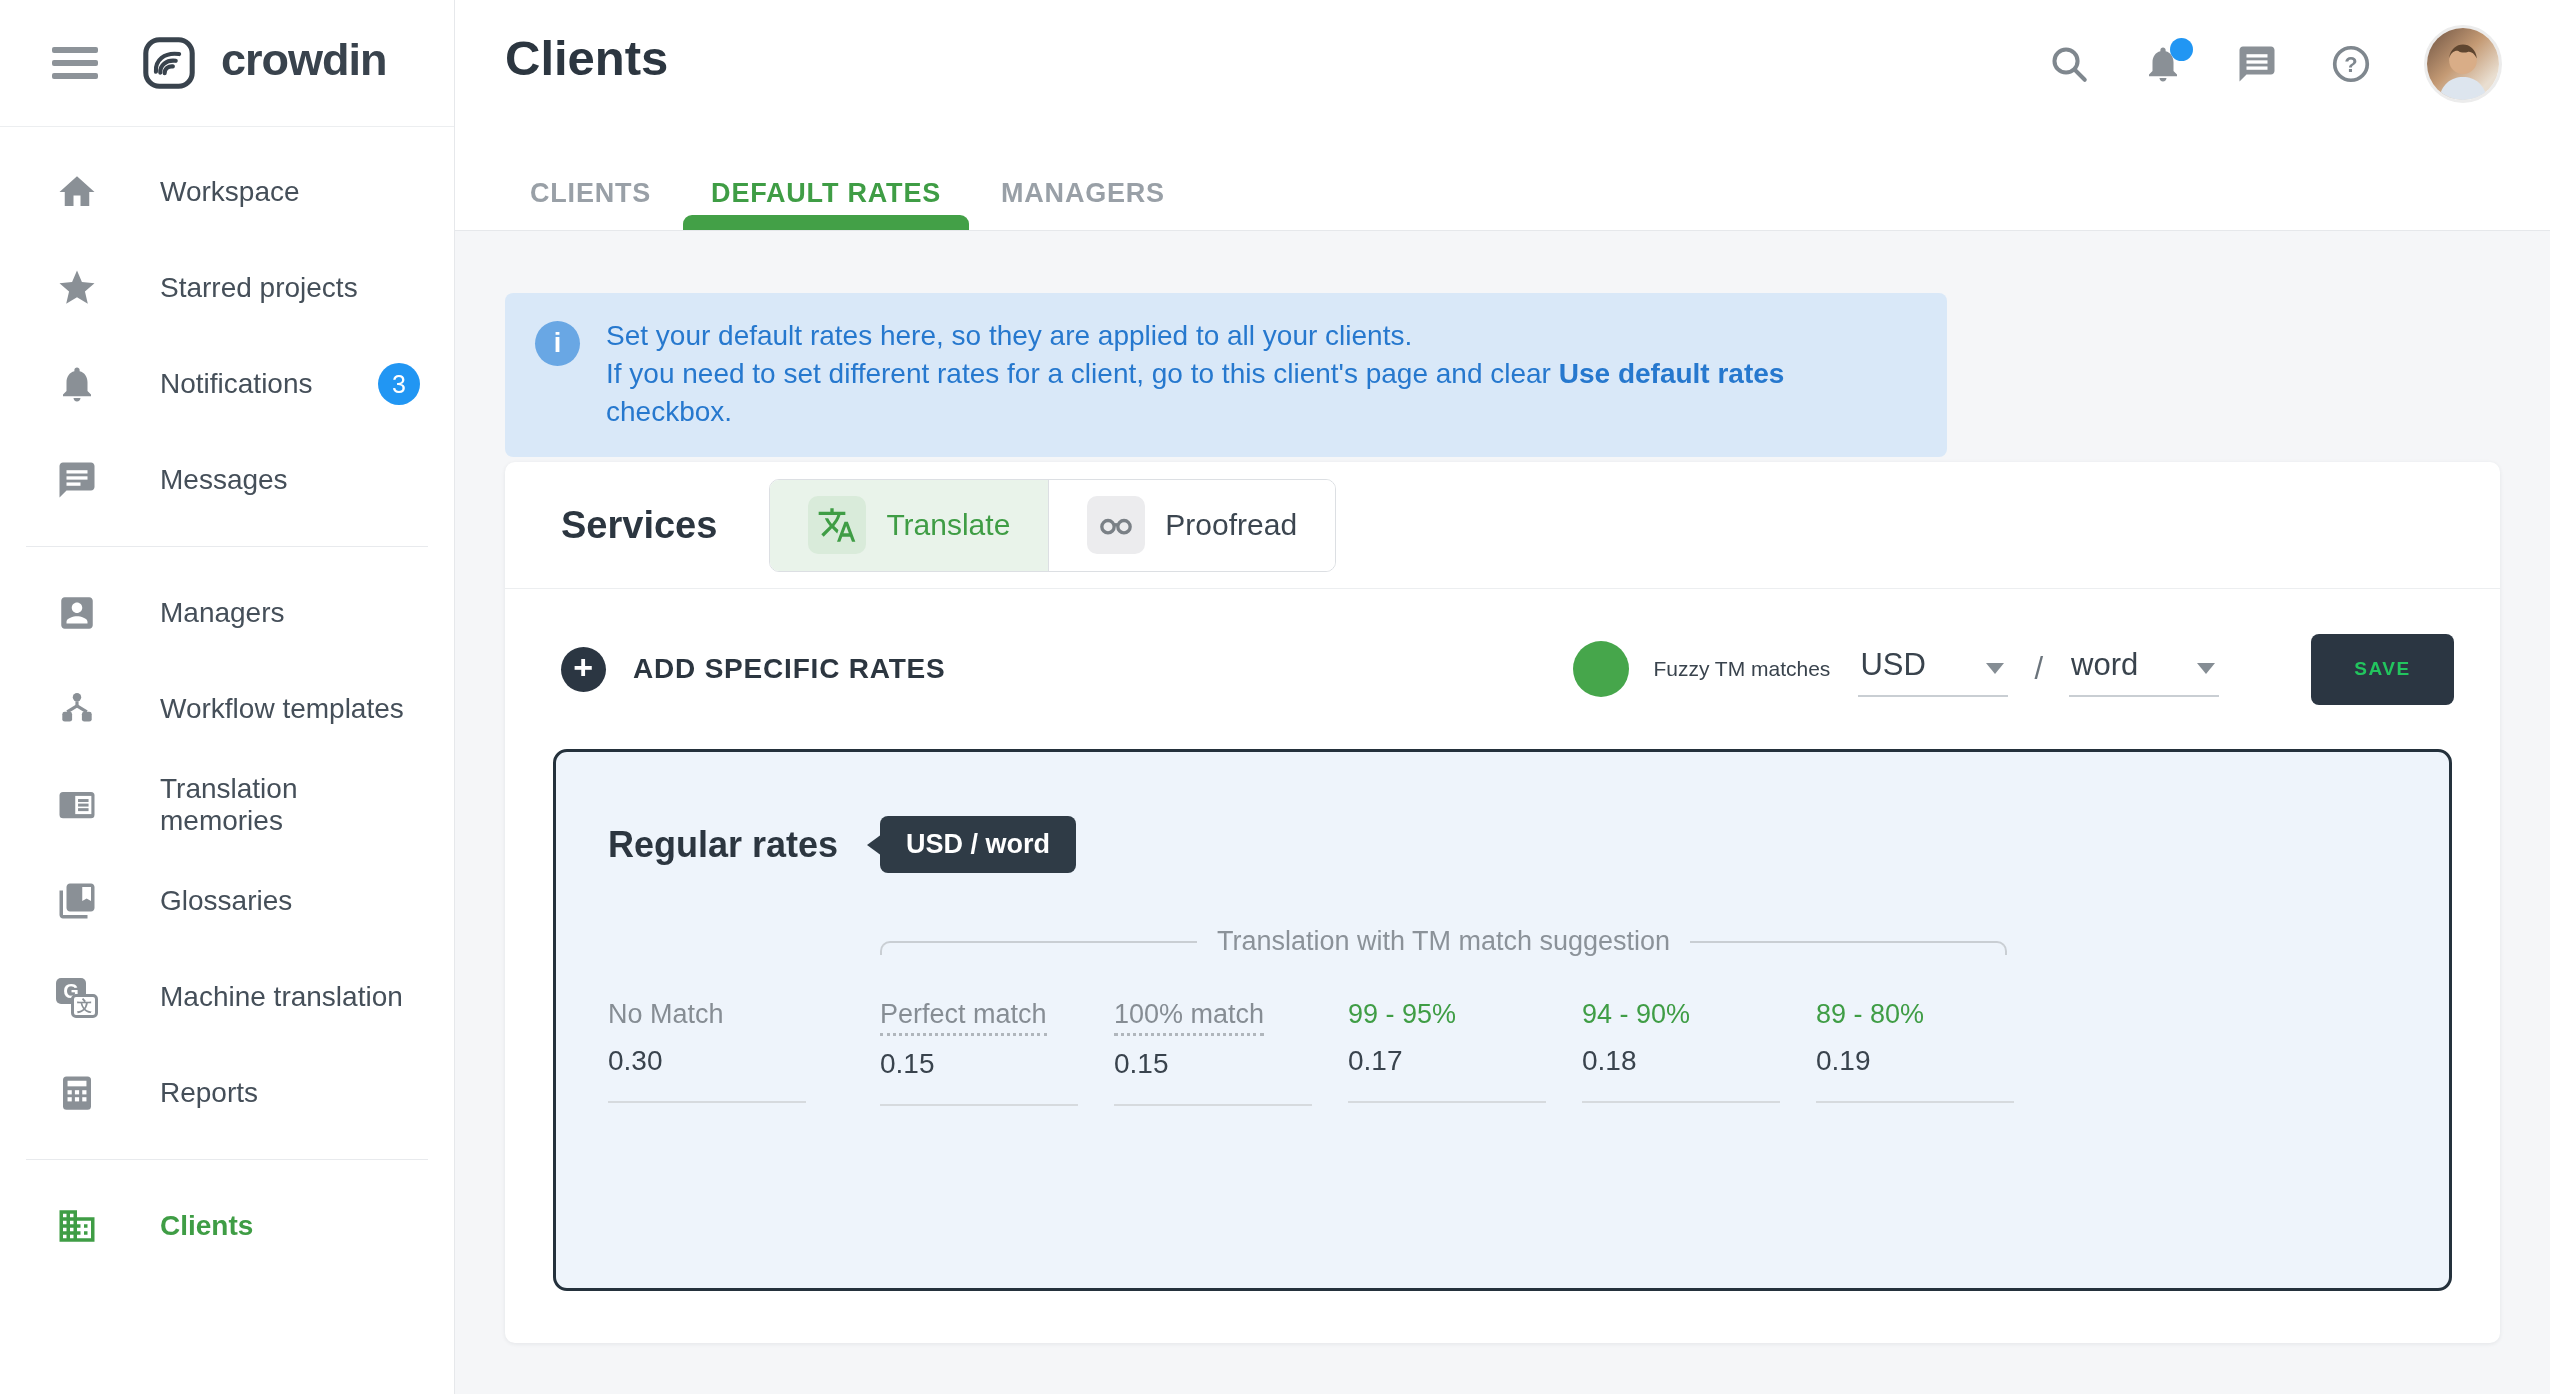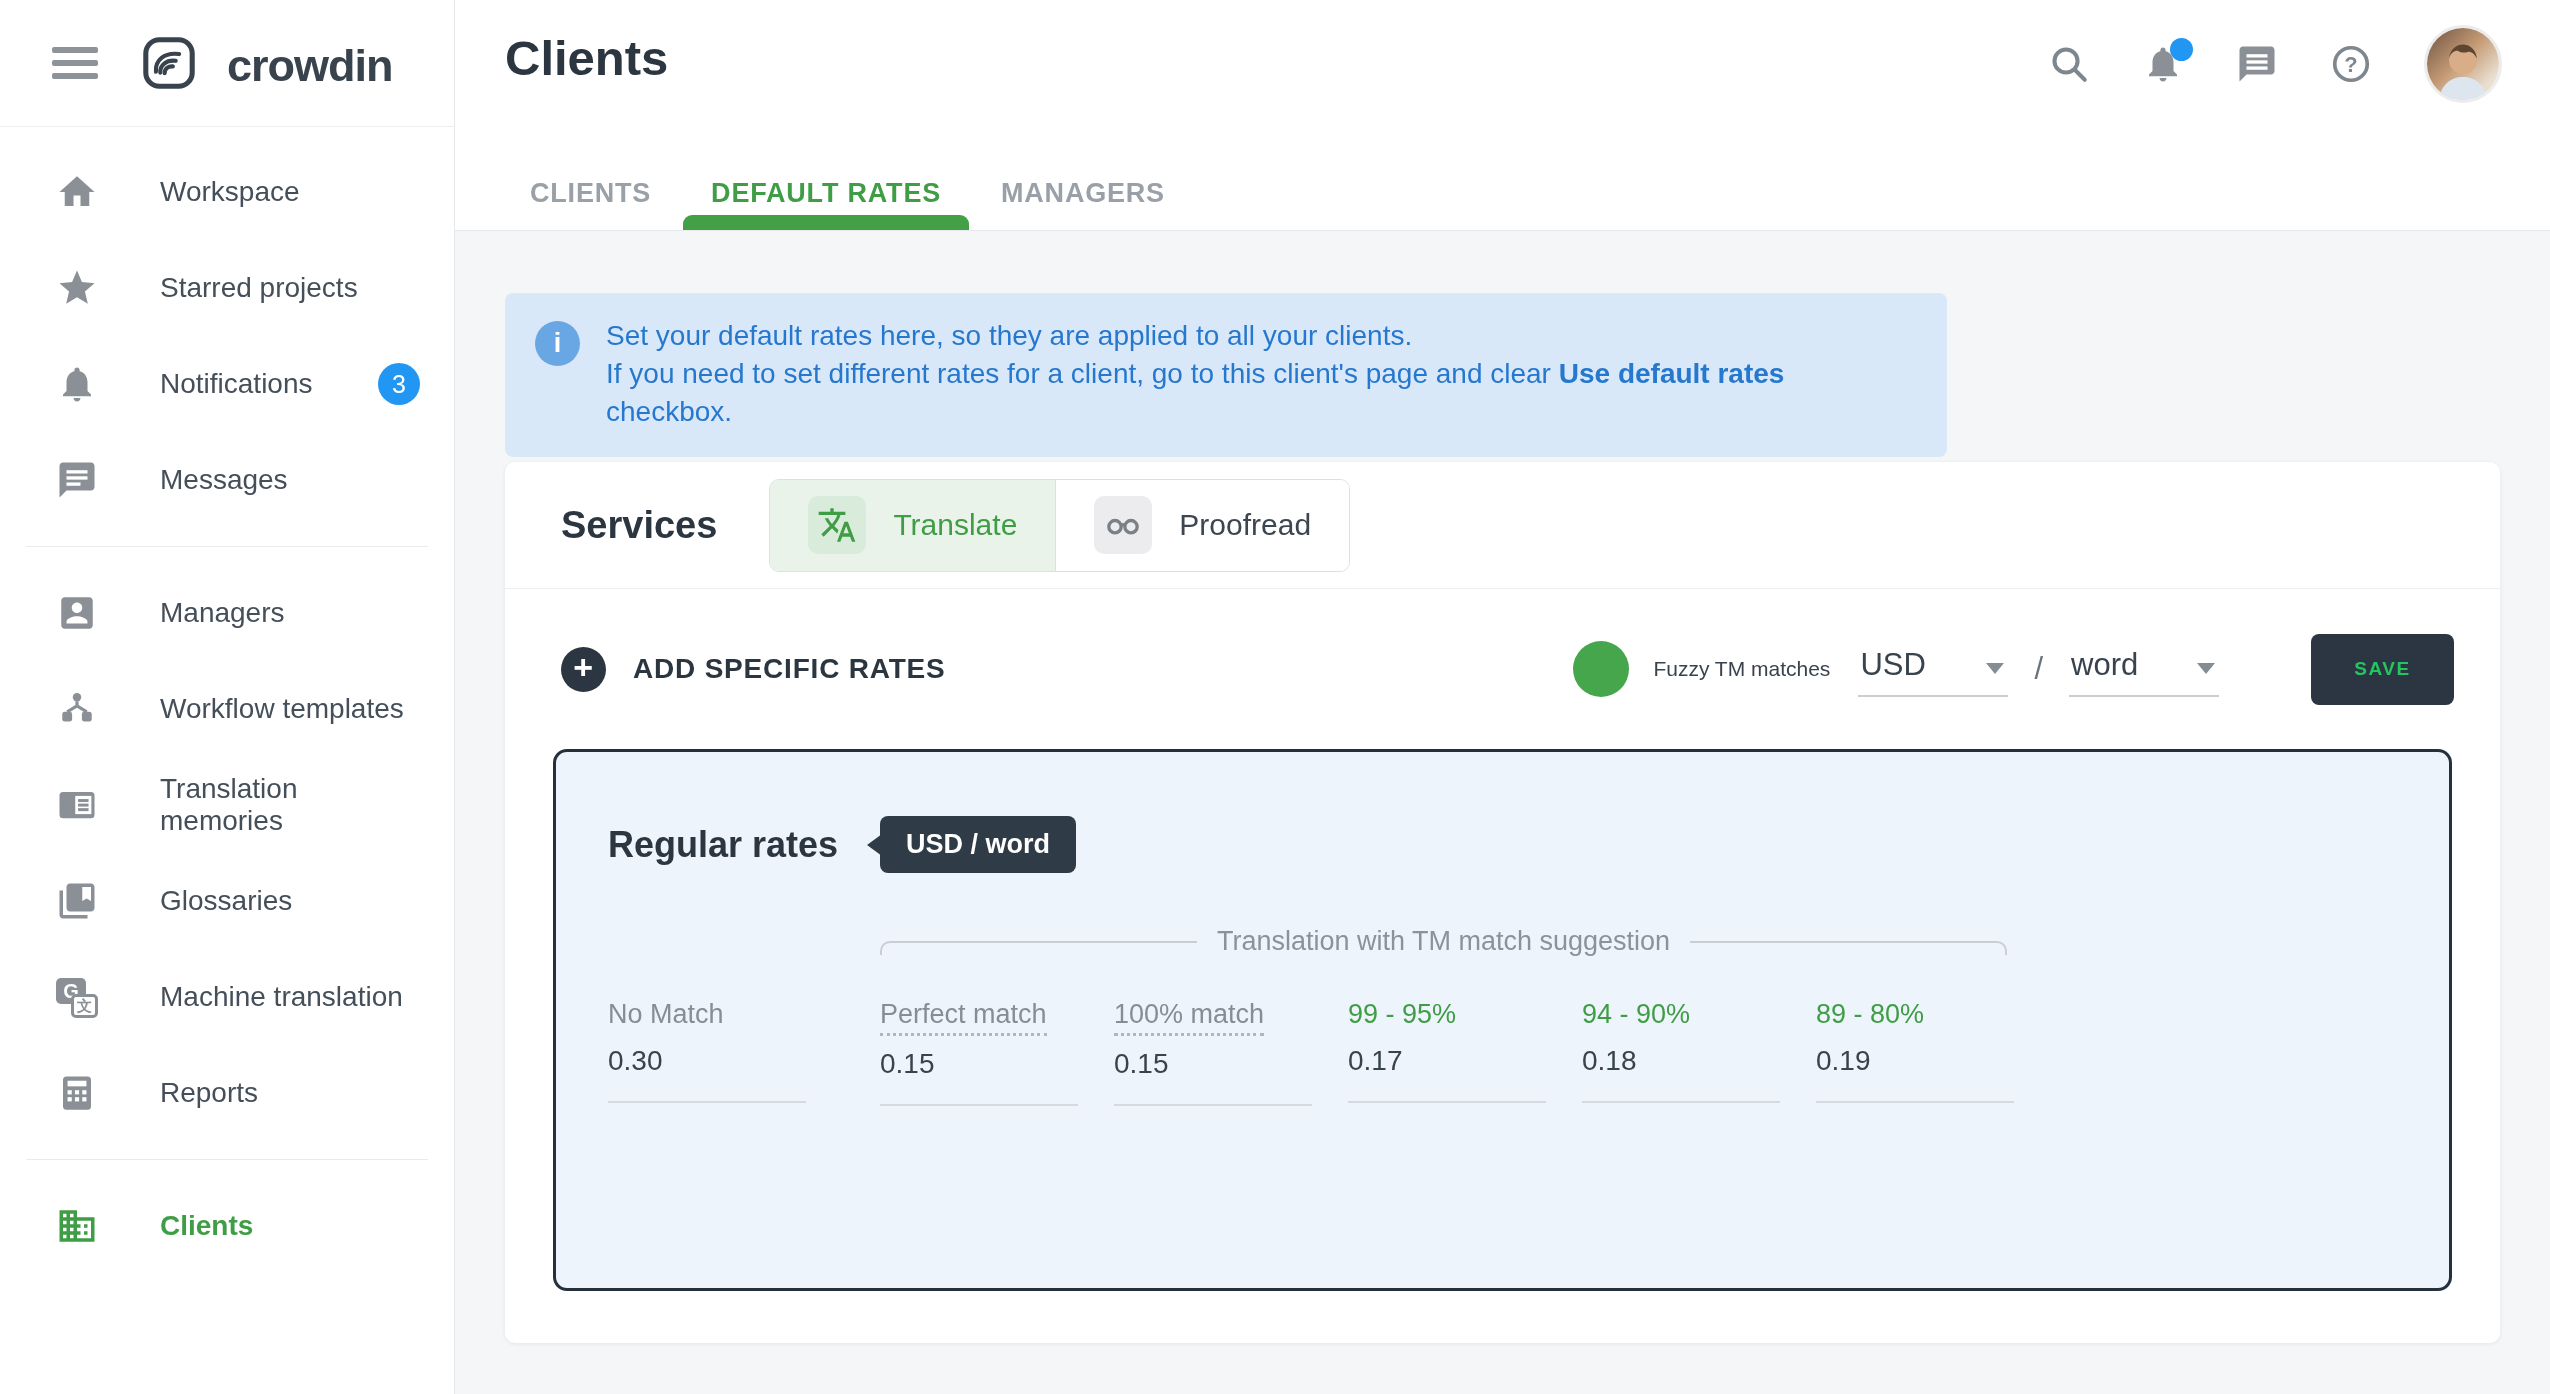--- a/index.html
+++ b/index.html
@@ -10,21 +10,21 @@
   }
   svg { display:block; }
 
   
   .sidebar { position:absolute; left:0; top:0; width:455px; height:1394px;
     background:#fff; border-right:1px solid #e6e8eb; }
   .sidebar-top { height:127px; display:flex; align-items:center;
     padding-left:52px; border-bottom:1px solid #eceef0; }
   .hamburger { width:46px; cursor:pointer; margin-right:42px; }
   .hamburger span { display:block; height:6px; background:#8d9399; border-radius:2px; margin:7px 0; }
-  .logo { display:flex; align-items:flex-end; gap:29px; cursor:pointer; }
+  .logo { display:flex; align-items:flex-start; gap:23px; cursor:pointer; }
   .logo-text { font-size:45px; font-weight:bold; color:#39434d; letter-spacing:-1px; }
   .nav { padding-top:17px; }
   .nav-item { height:96px; display:flex; align-items:center; padding:0 34px 0 56px; cursor:pointer; }
   .nav-icon { width:42px; height:42px; margin-right:62px; flex:none; position:relative; }
   .nav-label { font-size:28px; color:#454f59; }
   .nav-item.active .nav-label { color:#3f9d45; font-weight:bold; }
   .count-badge { margin-left:auto; min-width:42px; height:42px; border-radius:21px;
     background:#2196f3; color:#fff; font-size:25px; display:flex; align-items:center; justify-content:center; }
   .nav-divider { border-top:1px solid #e8eaed; margin:18px 26px; }
 
@@ -61,21 +61,21 @@
     font-size:27px; font-weight:bold; display:flex; align-items:center; justify-content:center; margin:4px 26px 0 30px; }
   .banner-text { font-size:28px; line-height:38px; color:#2678ce; }
   .banner-text b { font-weight:bold; }
 
   .card { position:absolute; left:50px; top:231px; width:1995px; height:881px; background:#fff;
     border-radius:10px; box-shadow:0 1px 4px rgba(25,35,45,.08); }
 
   .services-row { height:127px; display:flex; align-items:center; padding:0 56px; border-bottom:1px solid #eceef0; }
   .services-title { font-size:38px; font-weight:bold; color:#2c3640; margin-right:52px; }
   .segmented { display:flex; border:1px solid #dcdfe3; border-radius:10px; overflow:hidden; height:93px; }
-  .segment { display:flex; align-items:center; gap:27px; padding:0 38px; font-size:30px; color:#3c4650;
+  .segment { display:flex; align-items:center; gap:20px; padding:0 38px; font-size:30px; color:#3c4650;
     background:#fff; cursor:pointer; }
   .segment + .segment { border-left:1px solid #dcdfe3; }
   .segment.active { background:#e9f3ea; color:#3f9d45; }
   .segment-icon { width:58px; height:58px; border-radius:10px; display:flex; align-items:center; justify-content:center; }
   .segment.active .segment-icon { background:#d9ebda; }
   .segment:not(.active) .segment-icon { background:#ececee; }
 
   .toolbar { height:160px; display:flex; align-items:center; padding:0 46px 0 56px; }
   .add-rates { display:flex; align-items:center; gap:27px; font-size:28px; font-weight:bold;
     letter-spacing:.8px; color:#2c3640; cursor:pointer; }

